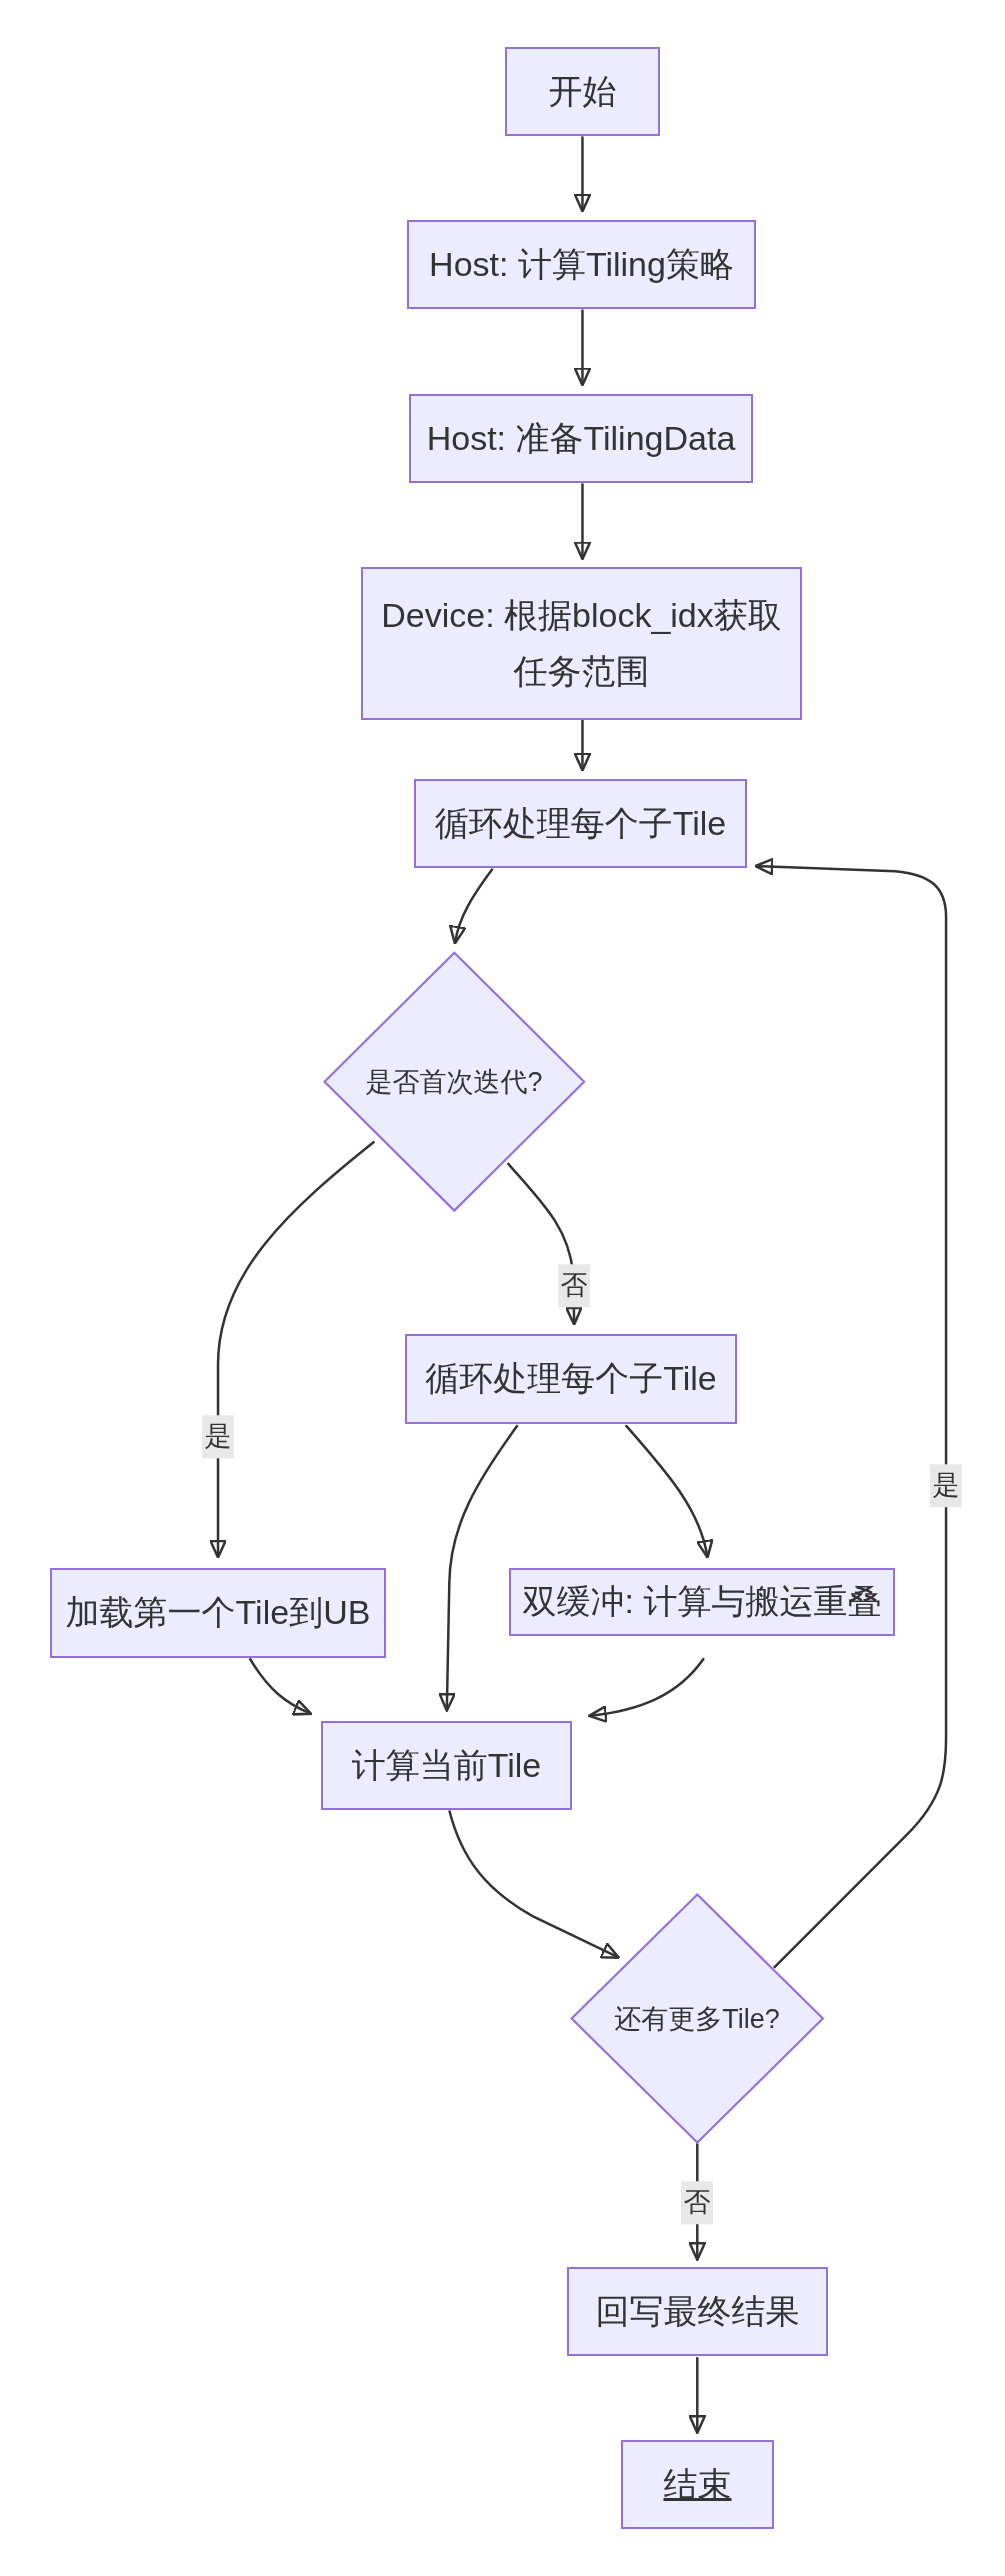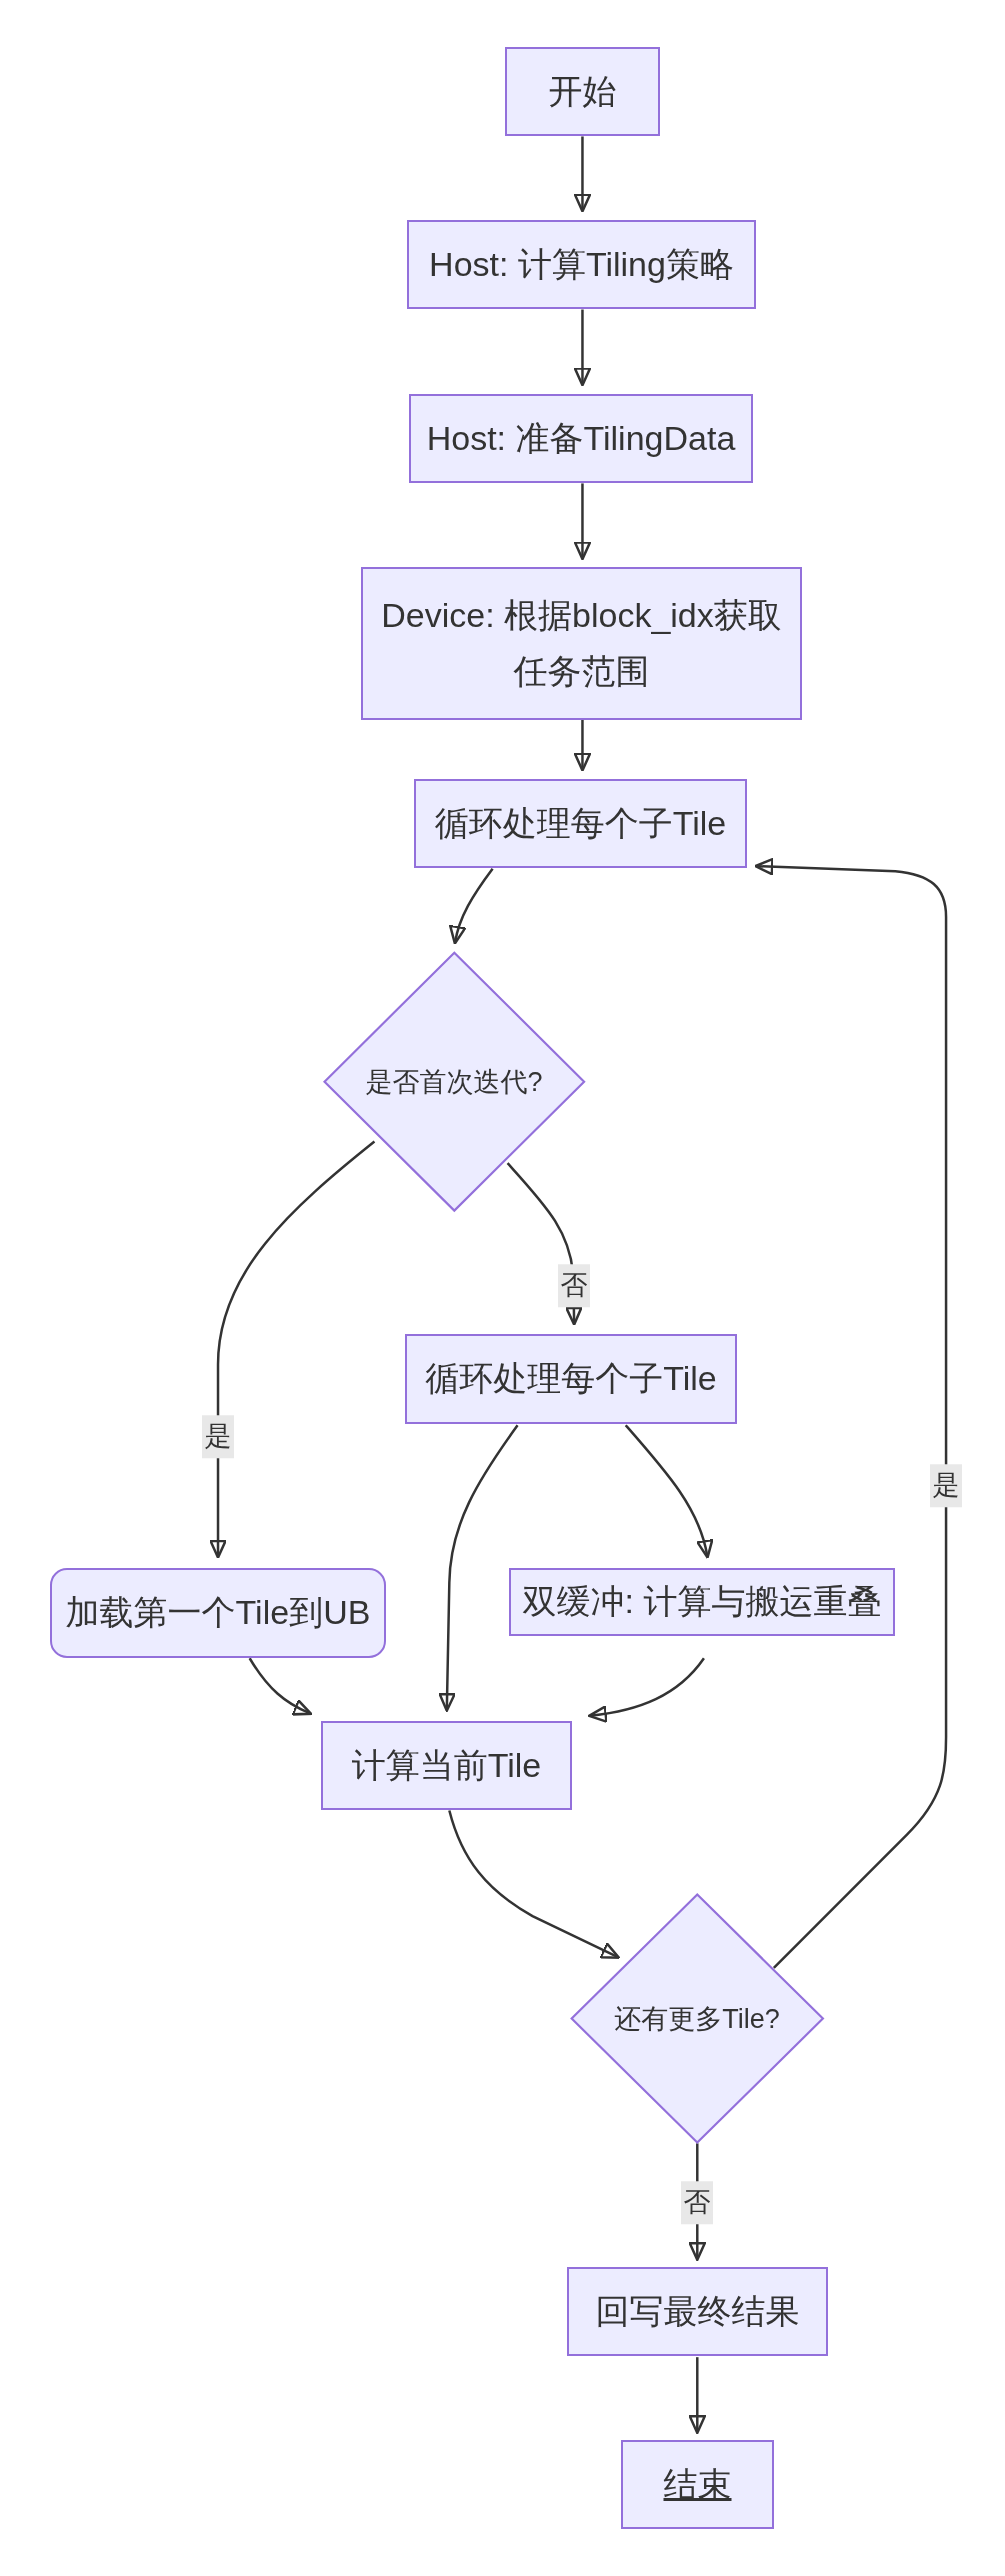--- a/index.html
+++ b/index.html
@@ -101,21 +101,21 @@
   <div class="node" style="left:414px;top:779px;width:333px;height:89px;">
     <span>循环处理每个子Tile</span>
   </div>
 
   <div class="diamond-label" style="left:454px;top:1082px;">是否首次迭代?</div>
 
   <div class="node" style="left:405px;top:1334px;width:332px;height:90px;">
     <span>循环处理每个子Tile</span>
   </div>
 
-  <div class="node" style="left:50px;top:1568px;width:336px;height:90px;border-radius:17px;">
+  <div class="node" style="left:50px;top:1568px;width:336px;height:90px;">
     <span>加载第一个Tile到UB</span>
   </div>
 
   <div class="node" style="left:509px;top:1568px;width:386px;height:68px;">
     <span>双缓冲: 计算与搬运重叠</span>
   </div>
 
   <div class="node" style="left:321px;top:1721px;width:251px;height:89px;">
     <span>计算当前Tile</span>
   </div>

